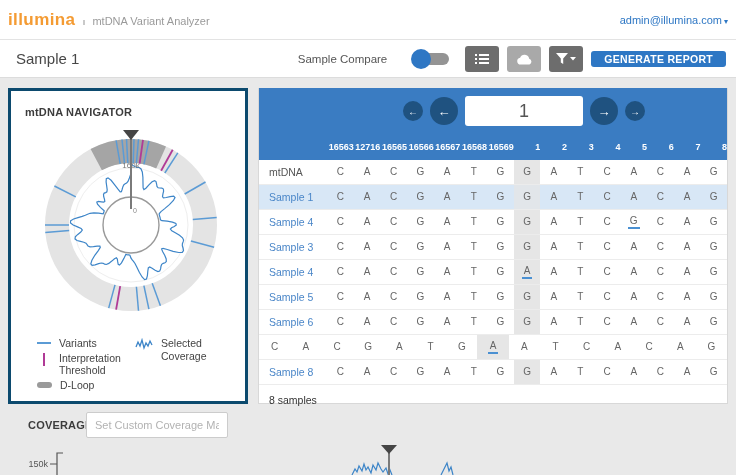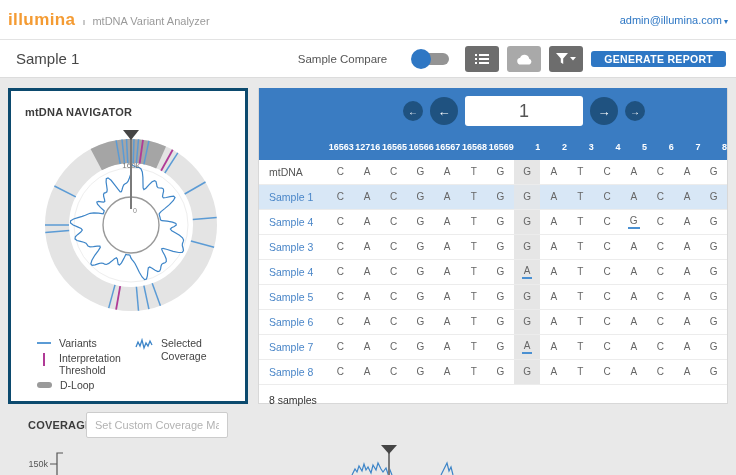--- a/index.html
+++ b/index.html
@@ -544,21 +544,20 @@
           <span class="base">C</span>
         </div>
         <div class="cell">
           <span class="base">A</span>
         </div>
         <div class="cell">
           <span class="base">G</span>
         </div>
       </div>
       <div class="trow">
-        <div class="rlabel link">Sample 7</div>
         <div class="cell">
           <span class="base">C</span>
         </div>
         <div class="cell">
           <span class="base">A</span>
         </div>
         <div class="cell">
           <span class="base">C</span>
         </div>
         <div class="cell">

